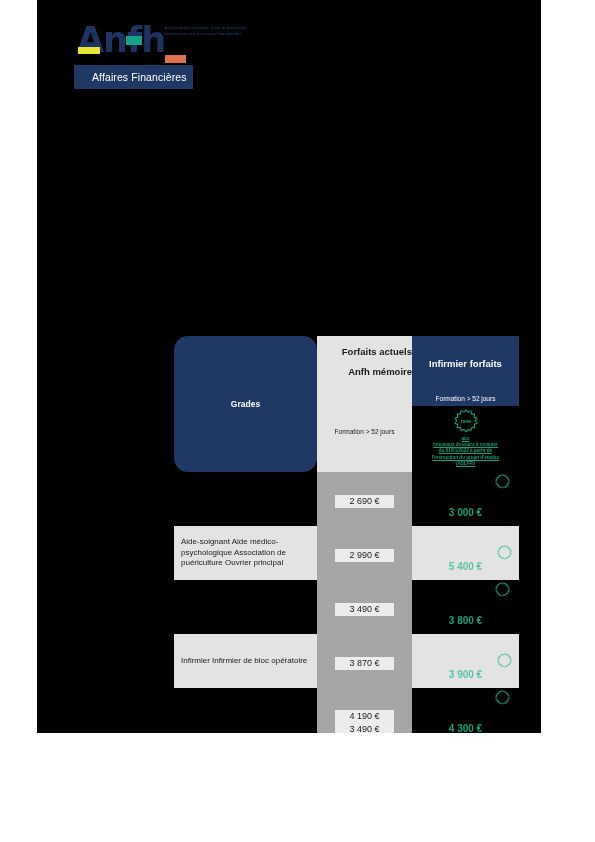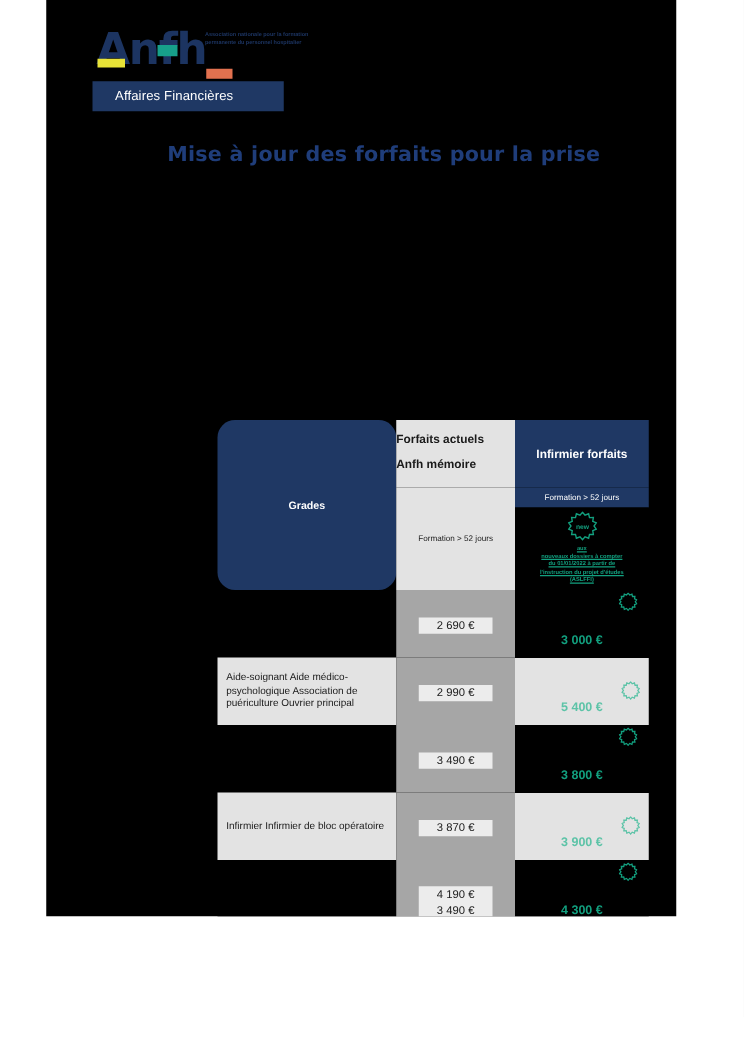--- a/index.html
+++ b/index.html
@@ -85,21 +85,21 @@
     line-height: 6.2px;
     font-weight: 700;
     color: #1c3461;
   }
 
   
   #affaires-tag {
     position: absolute;
     left: 37px;
     top: 65px;
-    width: 153px;
+    width: 119px;
     height: 24px;
     background: #1f3864;
     color: #ffffff;
     font-size: 10.5px;
     display: flex;
     align-items: center;
     padding-left: 18px;
     box-sizing: border-box;
     letter-spacing: 0.1px;
   }
@@ -146,21 +146,21 @@
     font-size: 8.5px;
     text-align: center;
     border-bottom: 1px solid #000;
     border-radius: 14px;
   }
   .h-actuels {
     background: #e3e3e3;
     color: #1a1a1a;
     font-weight: 700;
     font-size: 9.5px;
-    text-align: left;
+    text-align: right;
     line-height: 20px;
     border-bottom: 1px solid #6f6f6f;
     padding: 6px 0 8px 0 !important;
   }
   .h-nouveaux {
     background: #1f3864;
     color: #ffffff;
     font-weight: 700;
     font-size: 9.5px;
     text-align: center;
@@ -285,21 +285,20 @@
       <div class="logo-green"></div>
       <div class="logo-orange"></div>
       <div class="logo-tagline">Association nationale pour la formation permanente du personnel hospitalier</div>
     </div>
 
     <div id="affaires-tag">
       <span>Affaires Financières</span>
     </div>
 
     <div id="main-title">
-      <div>Mise à jour des forfaits pour la prise</div>
     </div>
 
     <table id="tbl">
       <colgroup>
         <col class="col-g">
           <col class="col-a">
           <col class="col-n">
       </colgroup>
       <tbody>
 

